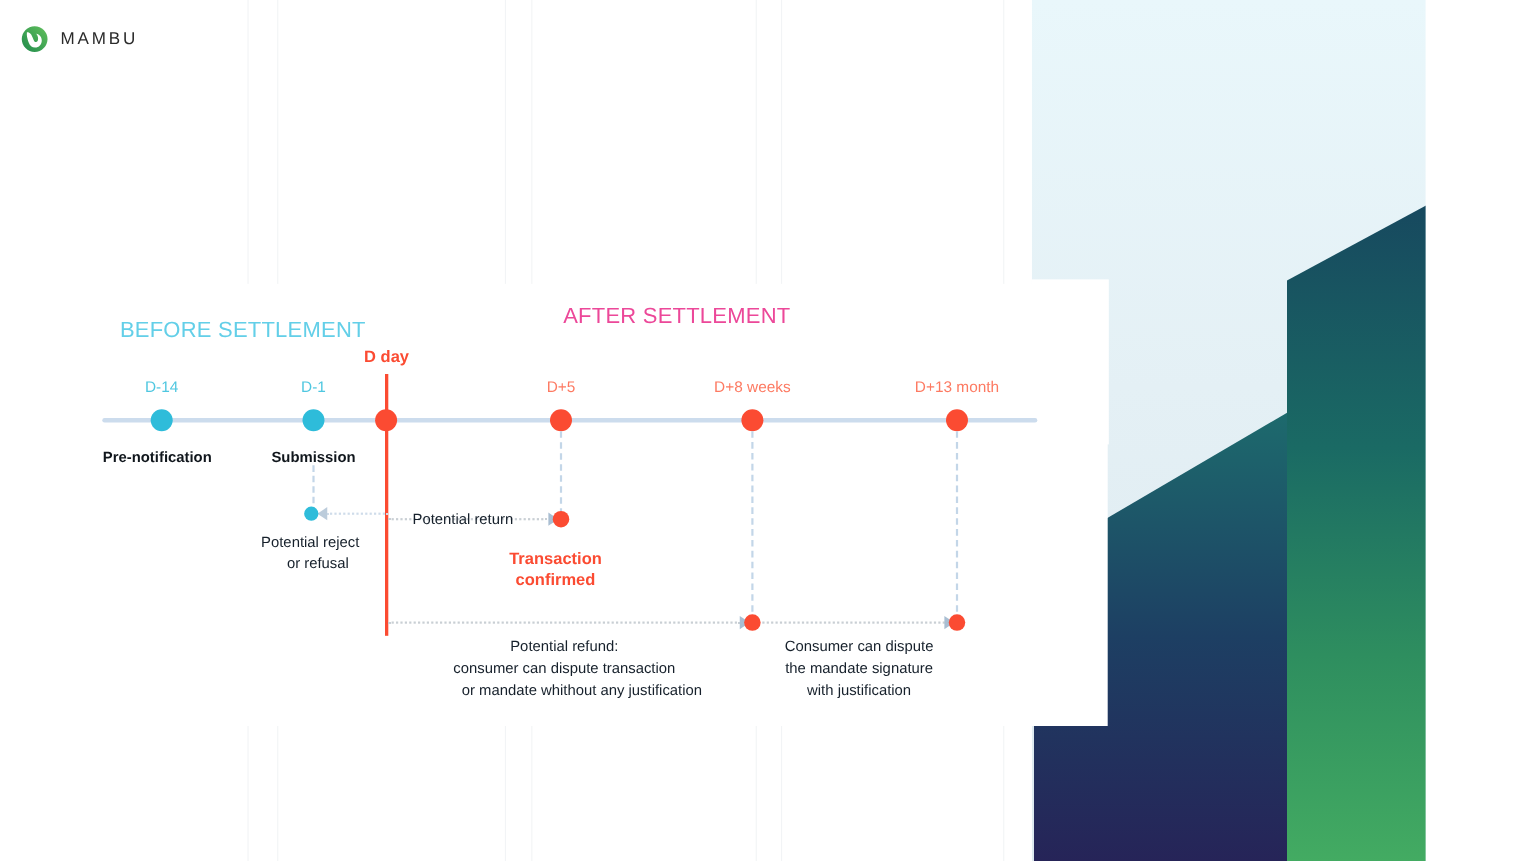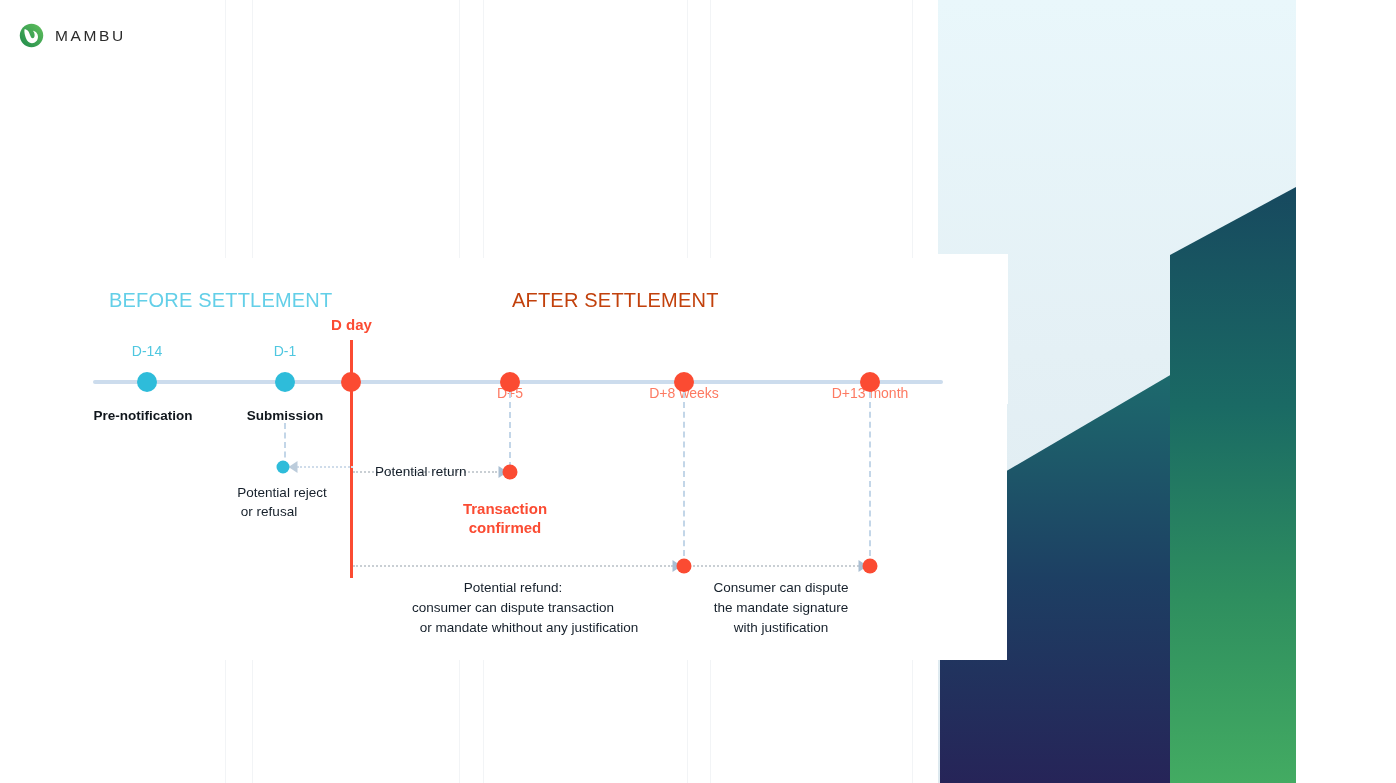--- a/index.html
+++ b/index.html
@@ -35,33 +35,33 @@
   
   .title{position:absolute;left:60px;top:108px;font-size:62px;line-height:1;
     font-weight:700;color:#050505;letter-spacing:-1px;}
 
   
   .card{position:absolute;left:57px;top:258px;width:950px;height:402px;background:#ffffff;}
 
   
   .band{position:absolute;font-size:20px;letter-spacing:.2px;font-weight:400;white-space:nowrap;}
   .band.before{left:52px;top:31px;color:#63cfe8;}
-  .band.after{left:455px;top:31px;color:#c2410c;}
+  .band.after{left:455px;top:19px;color:#ec4899;}
 
   
   .axis{position:absolute;left:36px;top:122px;width:850px;height:4px;background:#ccdced;border-radius:2px;}
 
   
   .dday-line{position:absolute;left:293px;top:82px;width:2.5px;height:238px;background:#fb4b32;}
   .dday-label{position:absolute;left:274px;top:58px;font-size:15px;font-weight:700;color:#fb4b32;white-space:nowrap;}
 
   
   .tick{position:absolute;font-size:14px;white-space:nowrap;transform:translateX(-50%);}
   .tick.cy{color:#4fc7e0;}
-  .tick.rd{color:#fd7a62;margin-top:42px;}
+  .tick.rd{color:#fd7a62;}
 
   
   .dot{position:absolute;border-radius:50%;transform:translate(-50%,-50%);}
   .dot.big{width:20px;height:20px;}
   .dot.mid{width:15px;height:15px;}
   .dot.sm{width:13px;height:13px;}
   .dot.cyan{background:#2ebcda;}
   .dot.red{background:#fb4b32;}
 
   
@@ -143,21 +143,21 @@
     <div class="dot big red" style="left:813px;top:124px"></div>
 
     <div class="cap" style="left:86px;top:150px">Pre-notification</div>
     <div class="cap" style="left:228px;top:150px">Submission</div>
 
     <div class="vdash" style="left:228px;top:165px;height:44px"></div>
     <div class="hdash blue" style="left:240px;top:208px;width:56px"></div>
     <div class="arrow left" style="left:236px;top:209px"></div>
     <div class="dot sm cyan" style="left:226px;top:209px"></div>
     <div class="note c" style="left:225px;top:225px">Potential reject</div>
-    <div class="note c" style="left:212px;top:244px">or refusal</div>
+    <div class="note c" style="left:232px;top:244px">or refusal</div>
 
     <div class="vdash" style="left:453px;top:134px;height:76px"></div>
     <div class="hdash" style="left:296px;top:213px;width:144px"></div>
     <div class="arrow right" style="left:446px;top:214px"></div>
     <div class="dot mid red" style="left:453px;top:214px"></div>
     <div class="note" style="left:318px;top:204px">Potential return</div>
     <div class="note red c" style="left:448px;top:240px">Transaction</div>
     <div class="note red c" style="left:448px;top:259px">confirmed</div>
 
     <div class="vdash" style="left:627px;top:134px;height:174px"></div>

